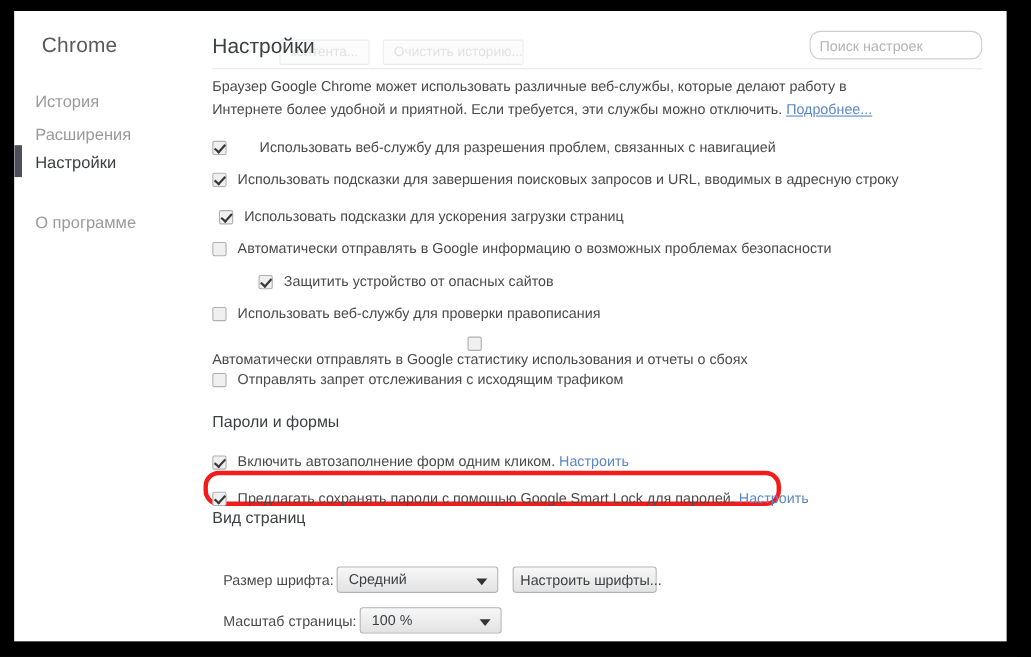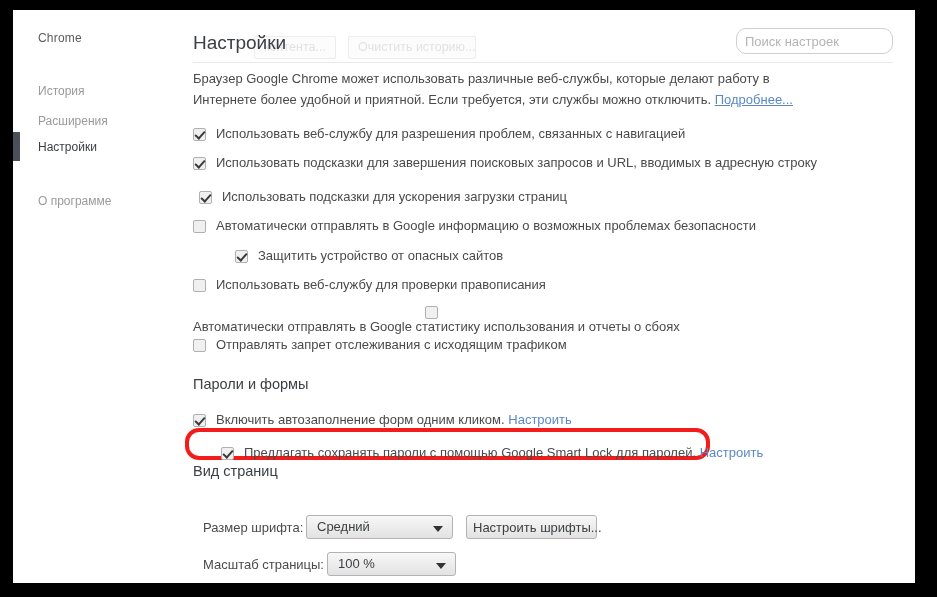--- a/index.html
+++ b/index.html
@@ -32,30 +32,30 @@
   
   #sidebar {
     position: absolute;
     left: 0; top: 0;
     width: 165px; height: 100%;
     background: #ffffff;
   }
   #brand {
     position: absolute;
     left: 25px; top: 21px;
-    font-size: 12px;
+    font-size: 19px;
     color: #5a5a5a;
     font-weight: 400;
     letter-spacing: .2px;
     white-space: nowrap;
   }
   .nav-item {
     position: absolute;
-    left: 25px;
-    font-size: 12px;
+    left: 19px;
+    font-size: 15px;
     color: #9a9a9a;
     white-space: nowrap;
     cursor: pointer;
   }
   .nav-item.active {
     color: #3c4043;
   }
   #nav-hist { top: 74px; }
   #nav-ext  { top: 104px; }
   #nav-set  { top: 130px; }
@@ -276,21 +276,21 @@
       <input id="search-box" type="text" placeholder="Поиск настроек" style="">
 
       <div id="hr-top"></div>
 
       <div id="intro">
         <span>Браузер Google Chrome может использовать различные веб-службы, которые делают работу в Интернете более удобной и приятной. Если требуется, эти службы можно отключить.</span>
         <a href="#">Подробнее...</a>
       </div>
 
       <div id="privacy-rows">
-          <div class="cb-row" style="top: 115px;">
+          <div class="cb-row" style="top: 115px; gap: 20px;">
             <span class="cb checked"></span>
             <span class="cb-label">Использовать веб-службу для разрешения проблем, связанных с навигацией</span>
           </div>
           <div class="cb-row" style="top: 144px;">
             <span class="cb checked"></span>
             <span class="cb-label">Использовать подсказки для завершения поисковых запросов и URL, вводимых в адресную строку</span>
           </div>
           <div class="cb-row" style="top: 178px; padding-left: 6px;">
             <span class="cb checked"></span>
             <span class="cb-label">Использовать подсказки для ускорения загрузки страниц</span>
@@ -319,21 +319,21 @@
 
       <div class="section-head" style="top:366px;">Пароли и формы</div>
 
       <div id="highlight"></div>
 
       <div id="password-rows">
           <div class="cb-row" style="top: 401px; z-index: 2;">
             <span class="cb checked"></span>
             <span class="cb-label">Включить автозаполнение форм одним кликом. <a href="#">Настроить</a></span>
           </div>
-          <div class="cb-row" style="top: 434px; z-index: 2; margin-left: 28px;">
+          <div class="cb-row" style="top: 434px; z-index: 2;">
             <span class="cb checked"></span>
             <span class="cb-label">Предлагать сохранять пароли с помощью Google Smart Lock для паролей. <a href="#">Настроить</a></span>
           </div>
         </div>
 
       <div class="section-head" style="top:453px;">Вид страниц</div>
 
       <div class="ctl-label" style="top:510px;">Размер шрифта:</div>
 
       <div class="dropdown" style="left:128px; top:505px; width:147px;">

